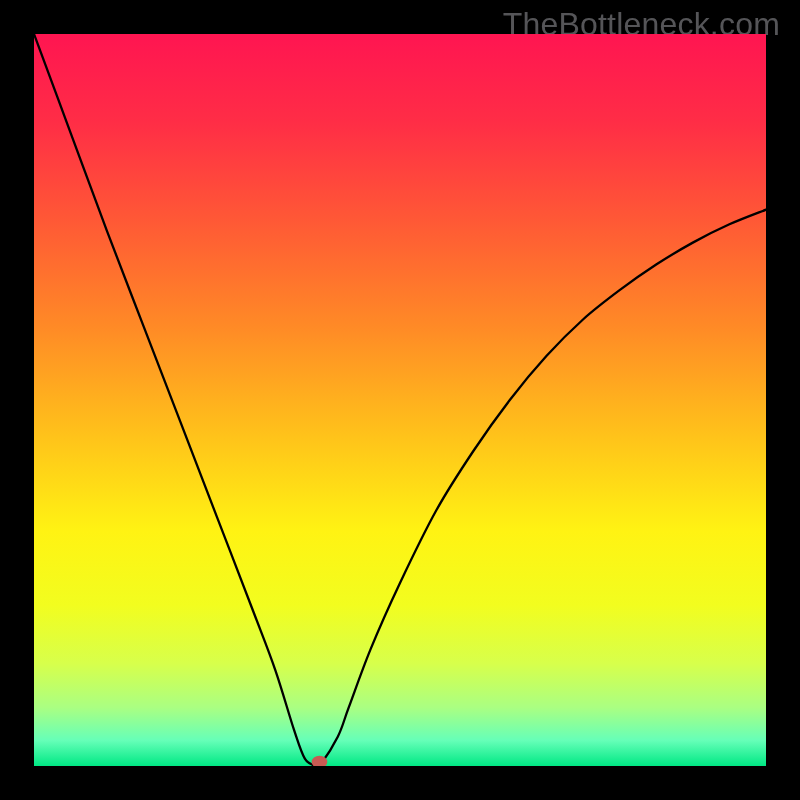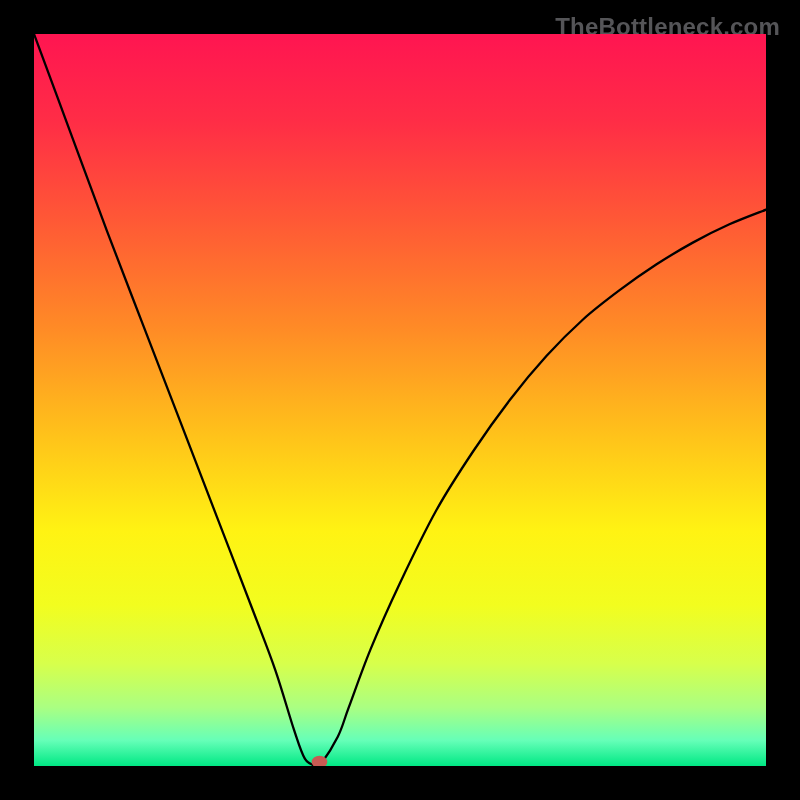--- a/index.html
+++ b/index.html
@@ -21,25 +21,25 @@
   }
   .plot-area {
     position: absolute;
     top: 34px;
     left: 34px;
     width: 732px;
     height: 732px;
   }
   .watermark {
     position: absolute;
-    top: 13px;
+    top: 6px;
     right: 20px;
     color: #555558;
-    font-size: 24px;
-    font-weight: 700;
+    font-size: 32px;
+    font-weight: 400;
     letter-spacing: 0.2px;
     user-select: none;
   }
   svg {
     display: block;
   }
 </style>
 </head>
 <body>
 

